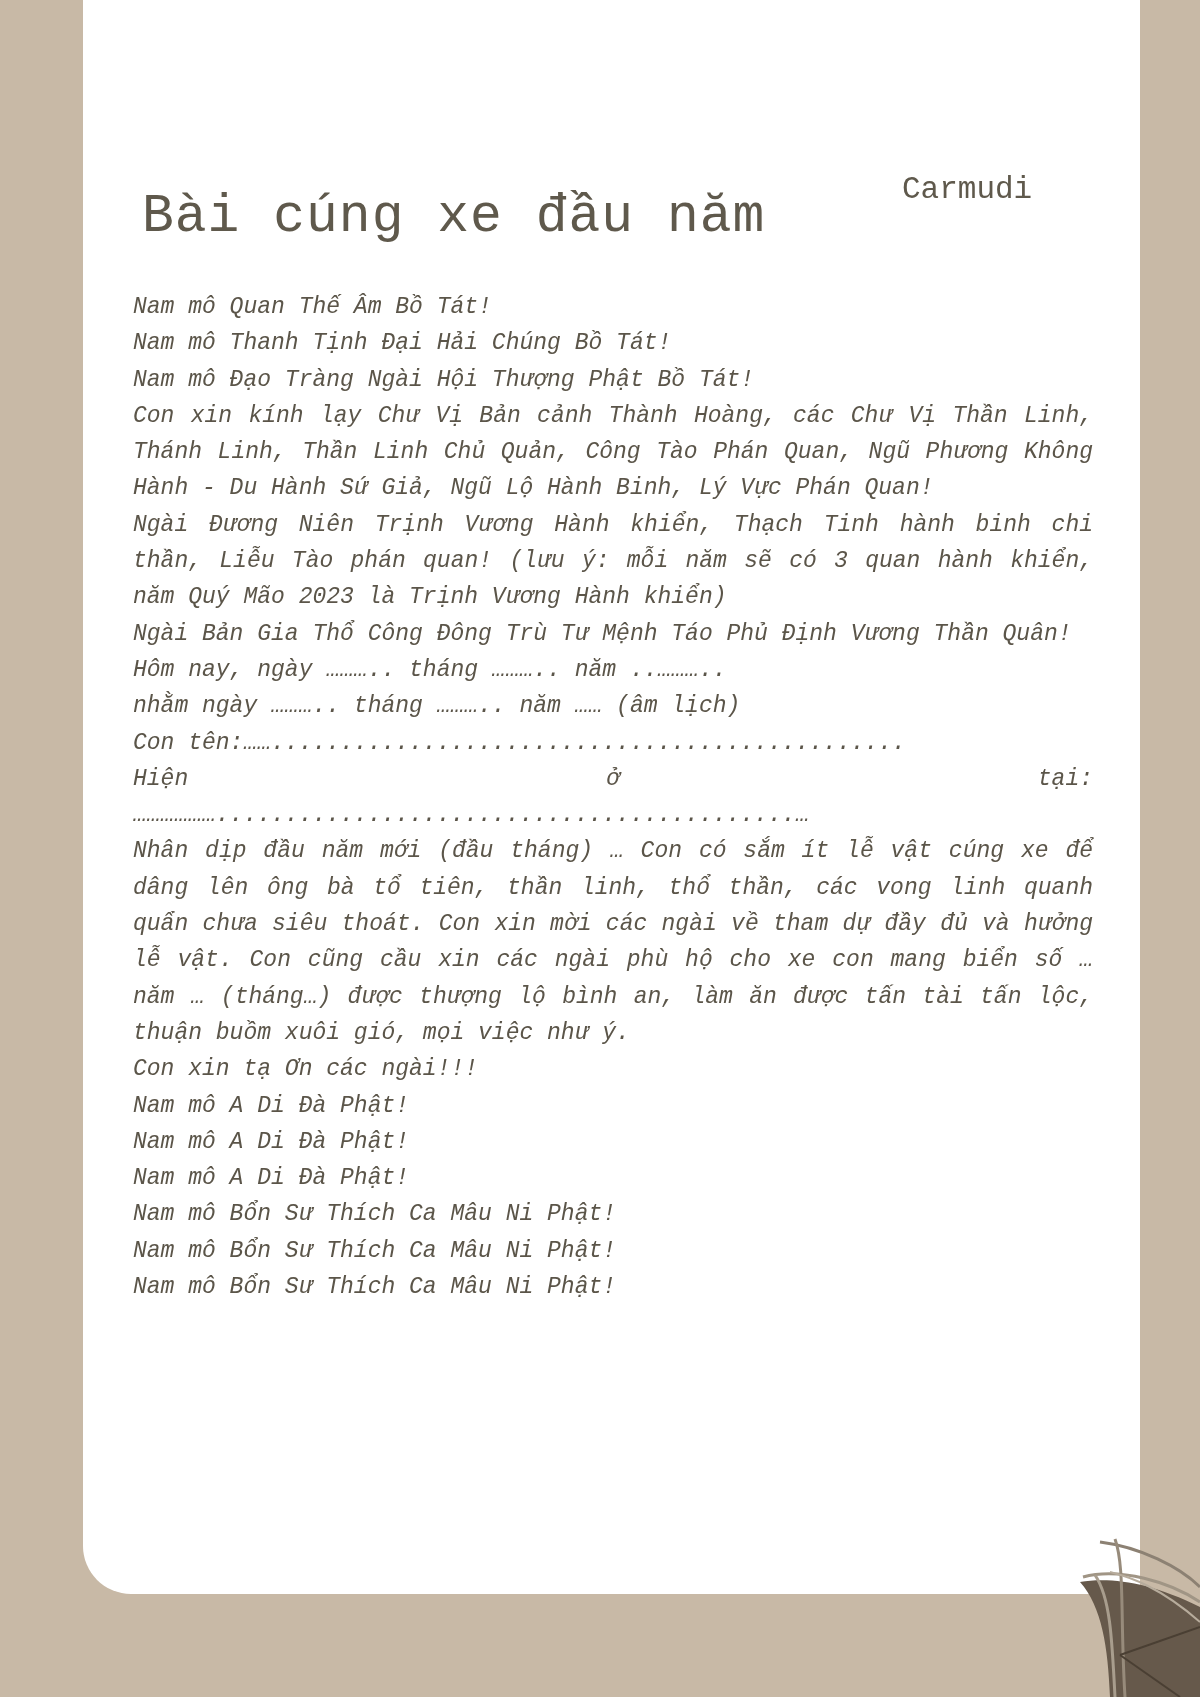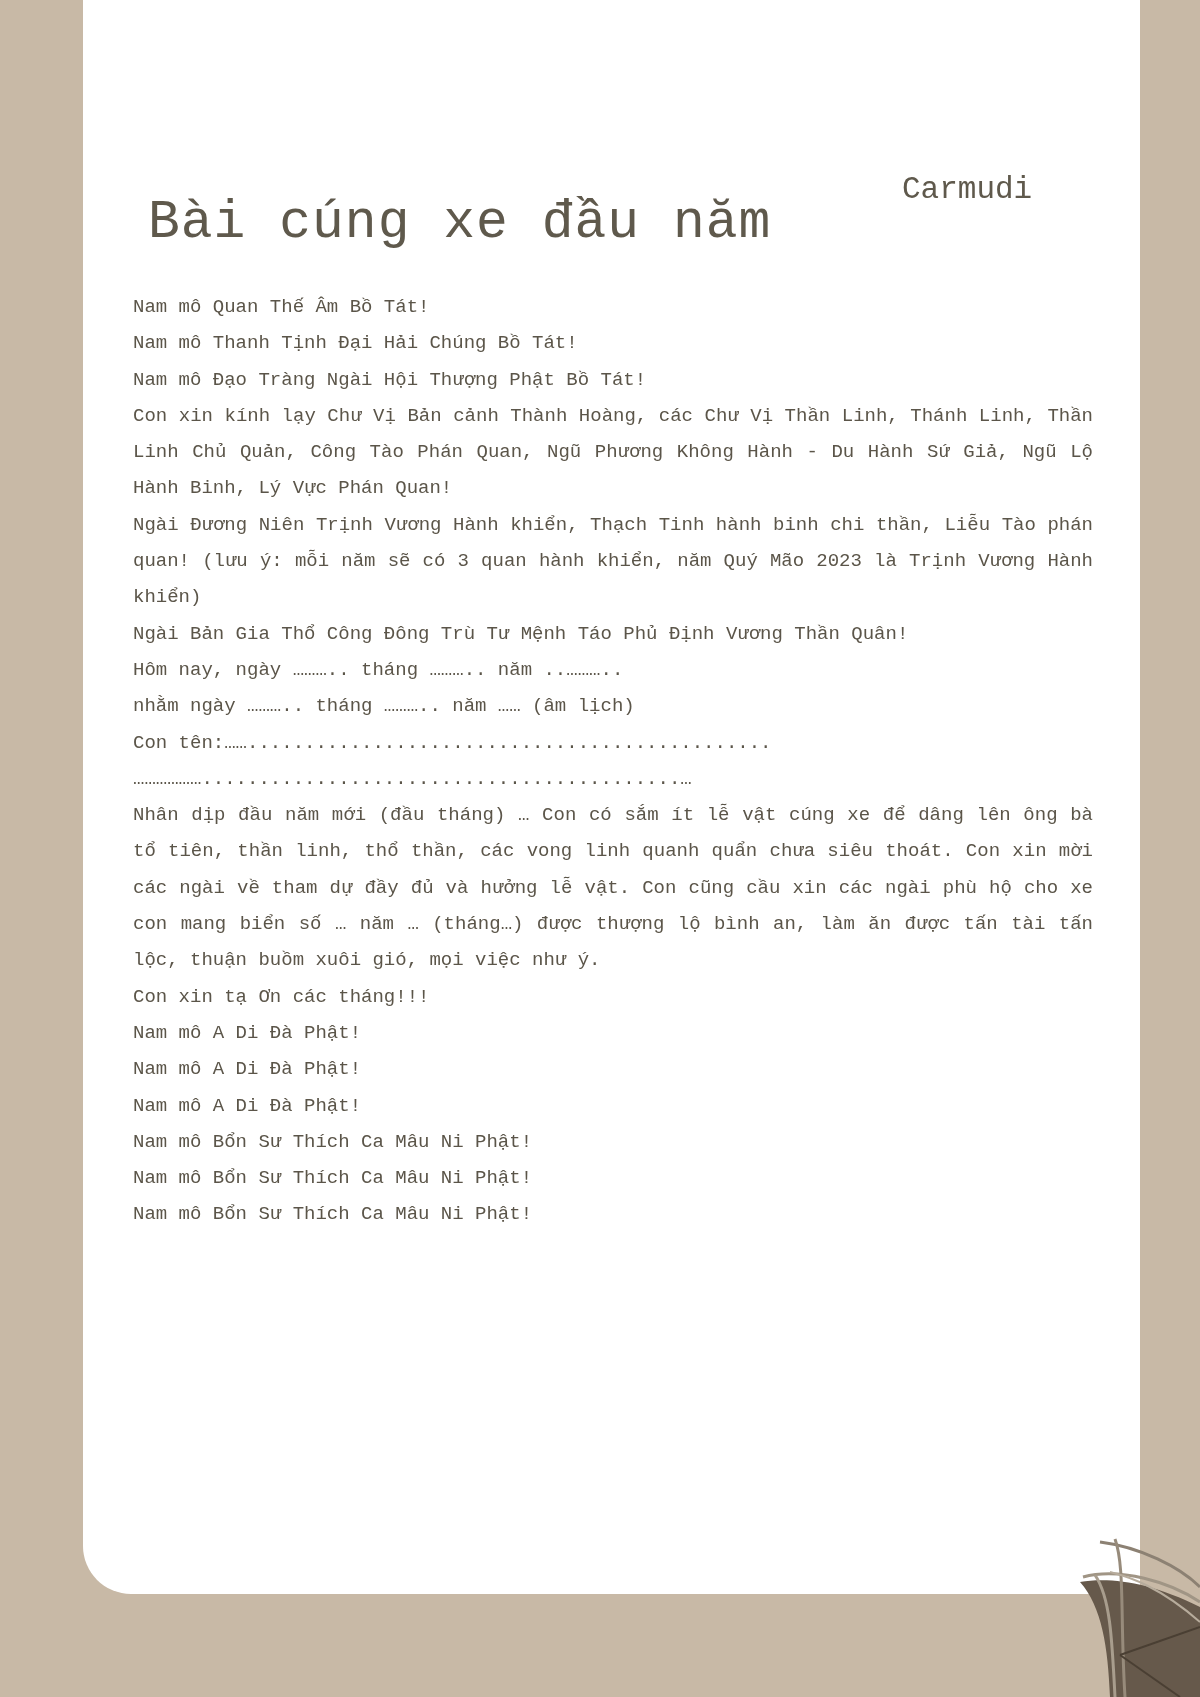--- a/index.html
+++ b/index.html
@@ -10,33 +10,33 @@
       color: #5b5549;
     }
     .card {
       position: absolute; left: 83px; top: -40px;
       width: 1057px; height: 1634px;
       background: #ffffff;
       border-radius: 0 0 0 48px;
     }
     .title {
       position: absolute; left: 133px; top: 178px;
-      font-size: 53px; line-height: 60px; margin: 15px;
+      font-size: 53px; line-height: 60px; margin: 9px;
       font-weight: normal; color: #5f594c; letter-spacing: 1px;
       white-space: nowrap;
     }
     .author {
       position: absolute; left: 902px; top: 172px;
       font-size: 31px; line-height: 36px; color: #5f594c;
       white-space: nowrap;
       text-align: center;
     }
     .body {
       position: absolute; left: 133px; top: 289px; width: 960px;
-      font-size: 19px; line-height: 36.3px;
+      font-size: 23px; line-height: 36.3px; font-style: italic;
     }
     .line { white-space: nowrap; }
     .para { text-align: justify; text-align-last: left; }
     .row-spread { display: flex; justify-content: space-between; }
     .deco {
       position: absolute; right: 0; bottom: 0; width: 120px; height: 170px;
     }
   </style>
 </head>
 <body>
@@ -49,23 +49,28 @@
 <div class="body">
   <div class="line">Nam mô Quan Thế Âm Bồ Tát!</div>
   <div class="line">Nam mô Thanh Tịnh Đại Hải Chúng Bồ Tát!</div>
   <div class="line">Nam mô Đạo Tràng Ngài Hội Thượng Phật Bồ Tát!</div>
   <div class="para">Con xin kính lạy Chư Vị Bản cảnh Thành Hoàng, các Chư Vị Thần Linh, Thánh Linh, Thần Linh Chủ Quản, Công Tào Phán Quan, Ngũ Phương Không Hành - Du Hành Sứ Giả, Ngũ Lộ Hành Binh, Lý Vực Phán Quan!</div>
   <div class="para">Ngài Đương Niên Trịnh Vương Hành khiển, Thạch Tinh hành binh chi thần, Liễu Tào phán quan! (lưu ý: mỗi năm sẽ có 3 quan hành khiển, năm Quý Mão 2023 là Trịnh Vương Hành khiển)</div>
   <div class="para">Ngài Bản Gia Thổ Công Đông Trù Tư Mệnh Táo Phủ Định Vương Thần Quân!</div>
   <div class="line">Hôm nay, ngày ……….. tháng ……….. năm ..………..</div>
   <div class="line">nhằm ngày ……….. tháng ……….. năm …… (âm lịch)</div>
   <div class="line">Con tên:……..............................................</div>
+  <div class="row-spread">
+    <span>Hiện</span>
+    <span>ở</span>
+    <span>tại:</span>
+  </div>
   <div class="line">………………..........................................…</div>
   <div class="para">Nhân dịp đầu năm mới (đầu tháng) … Con có sắm ít lễ vật cúng xe để dâng lên ông bà tổ tiên, thần linh, thổ thần, các vong linh quanh quẩn chưa siêu thoát. Con xin mời các ngài về tham dự đầy đủ và hưởng lễ vật. Con cũng cầu xin các ngài phù hộ cho xe con mang biển số … năm … (tháng…) được thượng lộ bình an, làm ăn được tấn tài tấn lộc, thuận buồm xuôi gió, mọi việc như ý.</div>
-  <div class="line">Con xin tạ Ơn các tháng!!!</div>
+  <div class="line">Con xin tạ Ơn các ngài!!!</div>
   <div class="line">Nam mô A Di Đà Phật!</div>
   <div class="line">Nam mô A Di Đà Phật!</div>
   <div class="line">Nam mô A Di Đà Phật!</div>
   <div class="line">Nam mô Bổn Sư Thích Ca Mâu Ni Phật!</div>
   <div class="line">Nam mô Bổn Sư Thích Ca Mâu Ni Phật!</div>
   <div class="line">Nam mô Bổn Sư Thích Ca Mâu Ni Phật!</div>
 </div>
 
 <svg class="deco" viewBox="0 0 120 170" xmlns="http://www.w3.org/2000/svg">
   <path d="M0 55 C 30 50, 70 55, 120 80 L120 170 L30 170 C 28 120, 22 80, 0 55 Z" fill="#66594b"></path>

